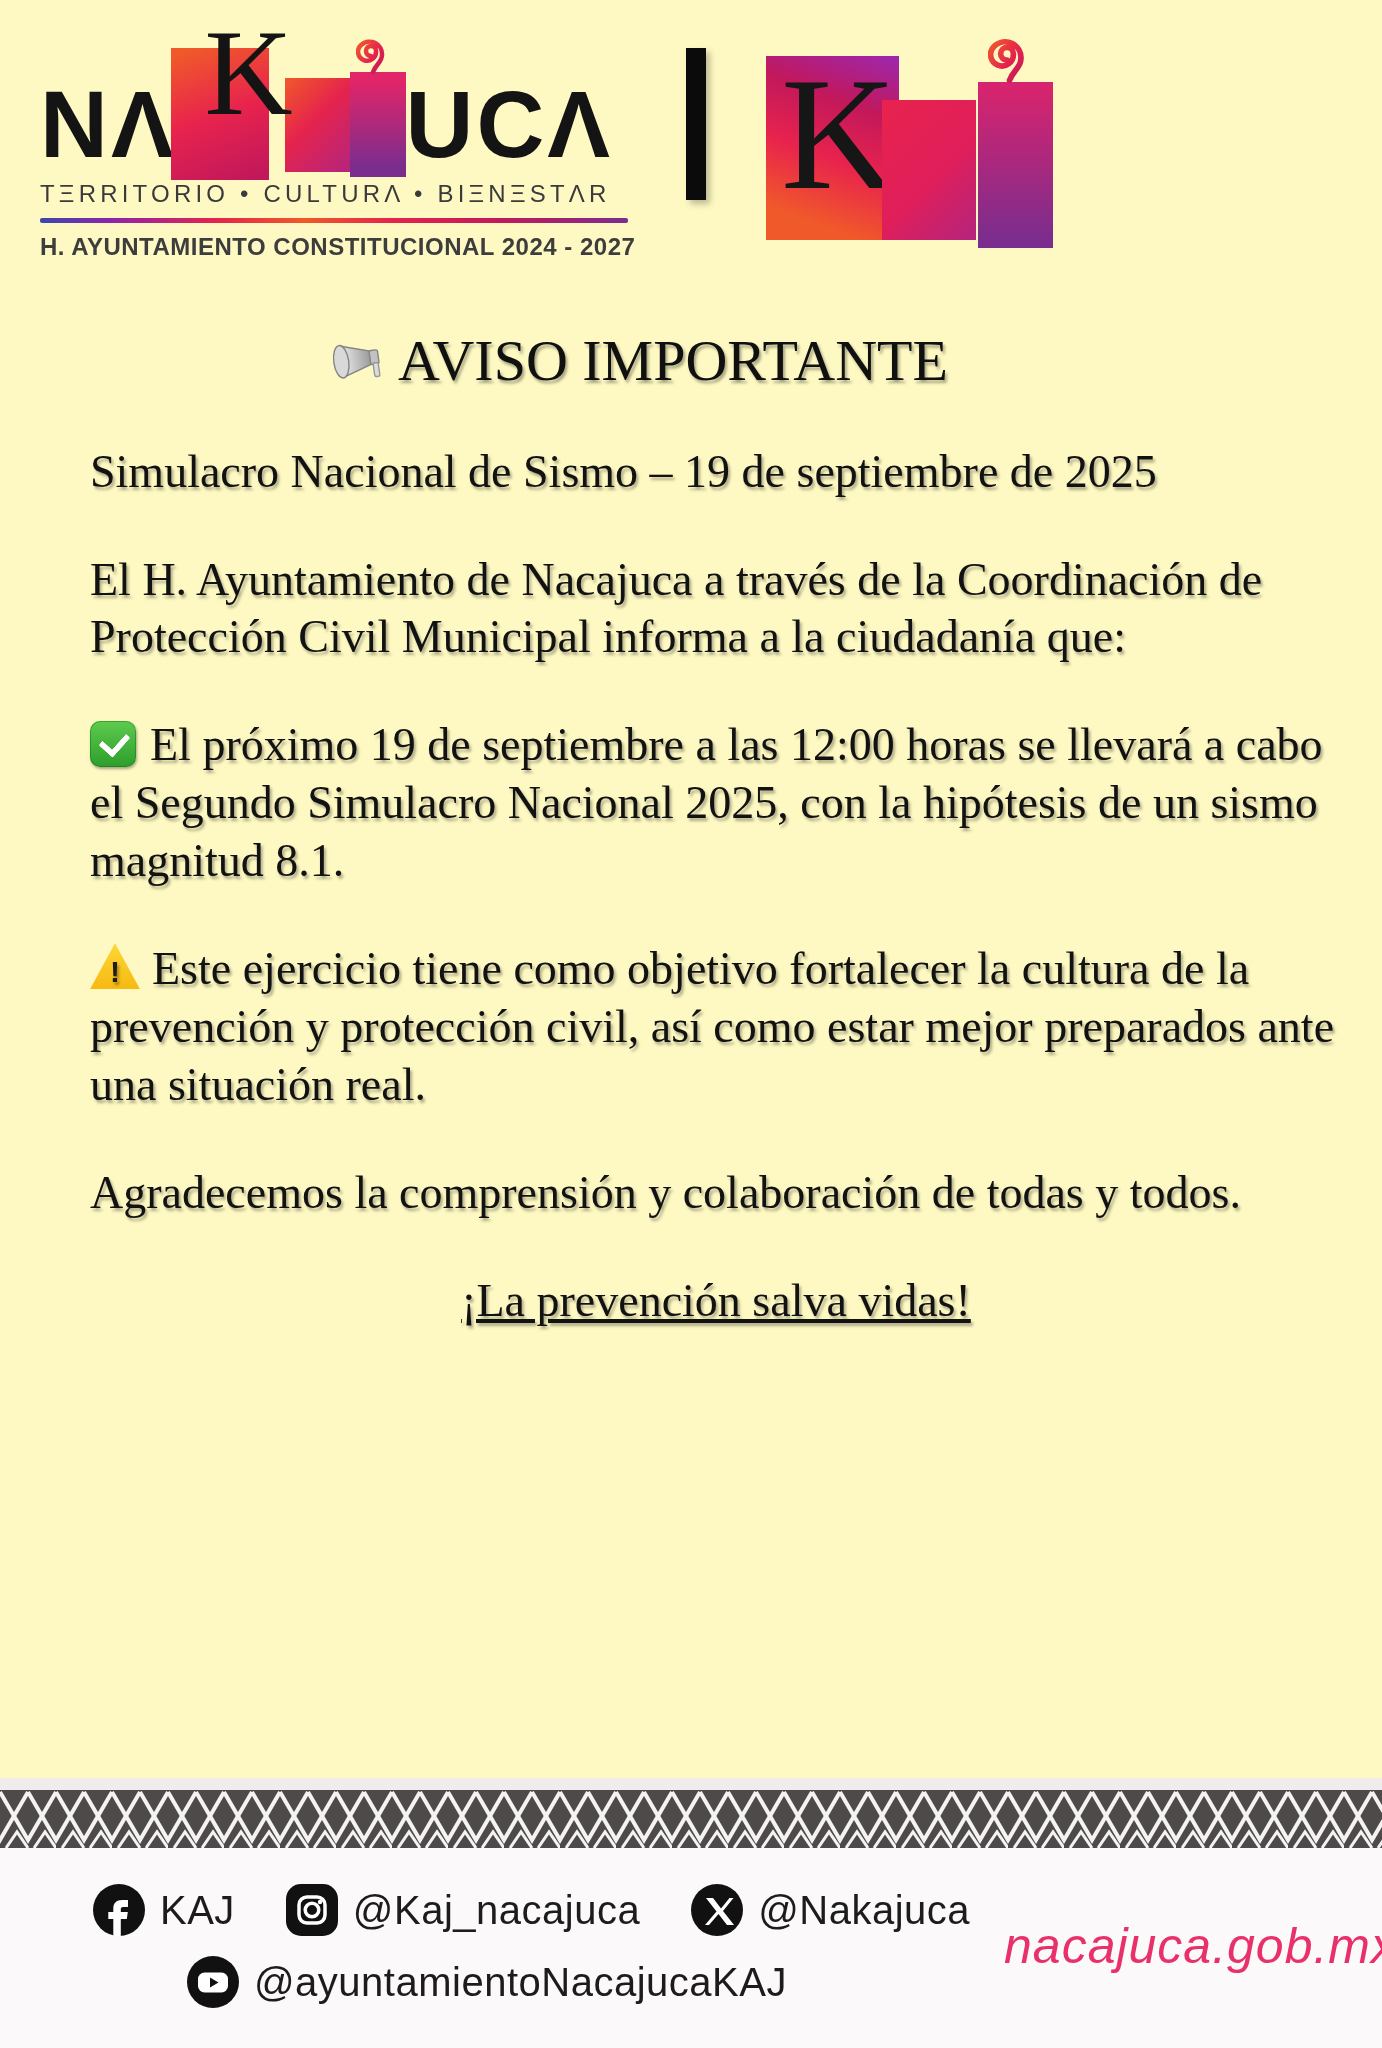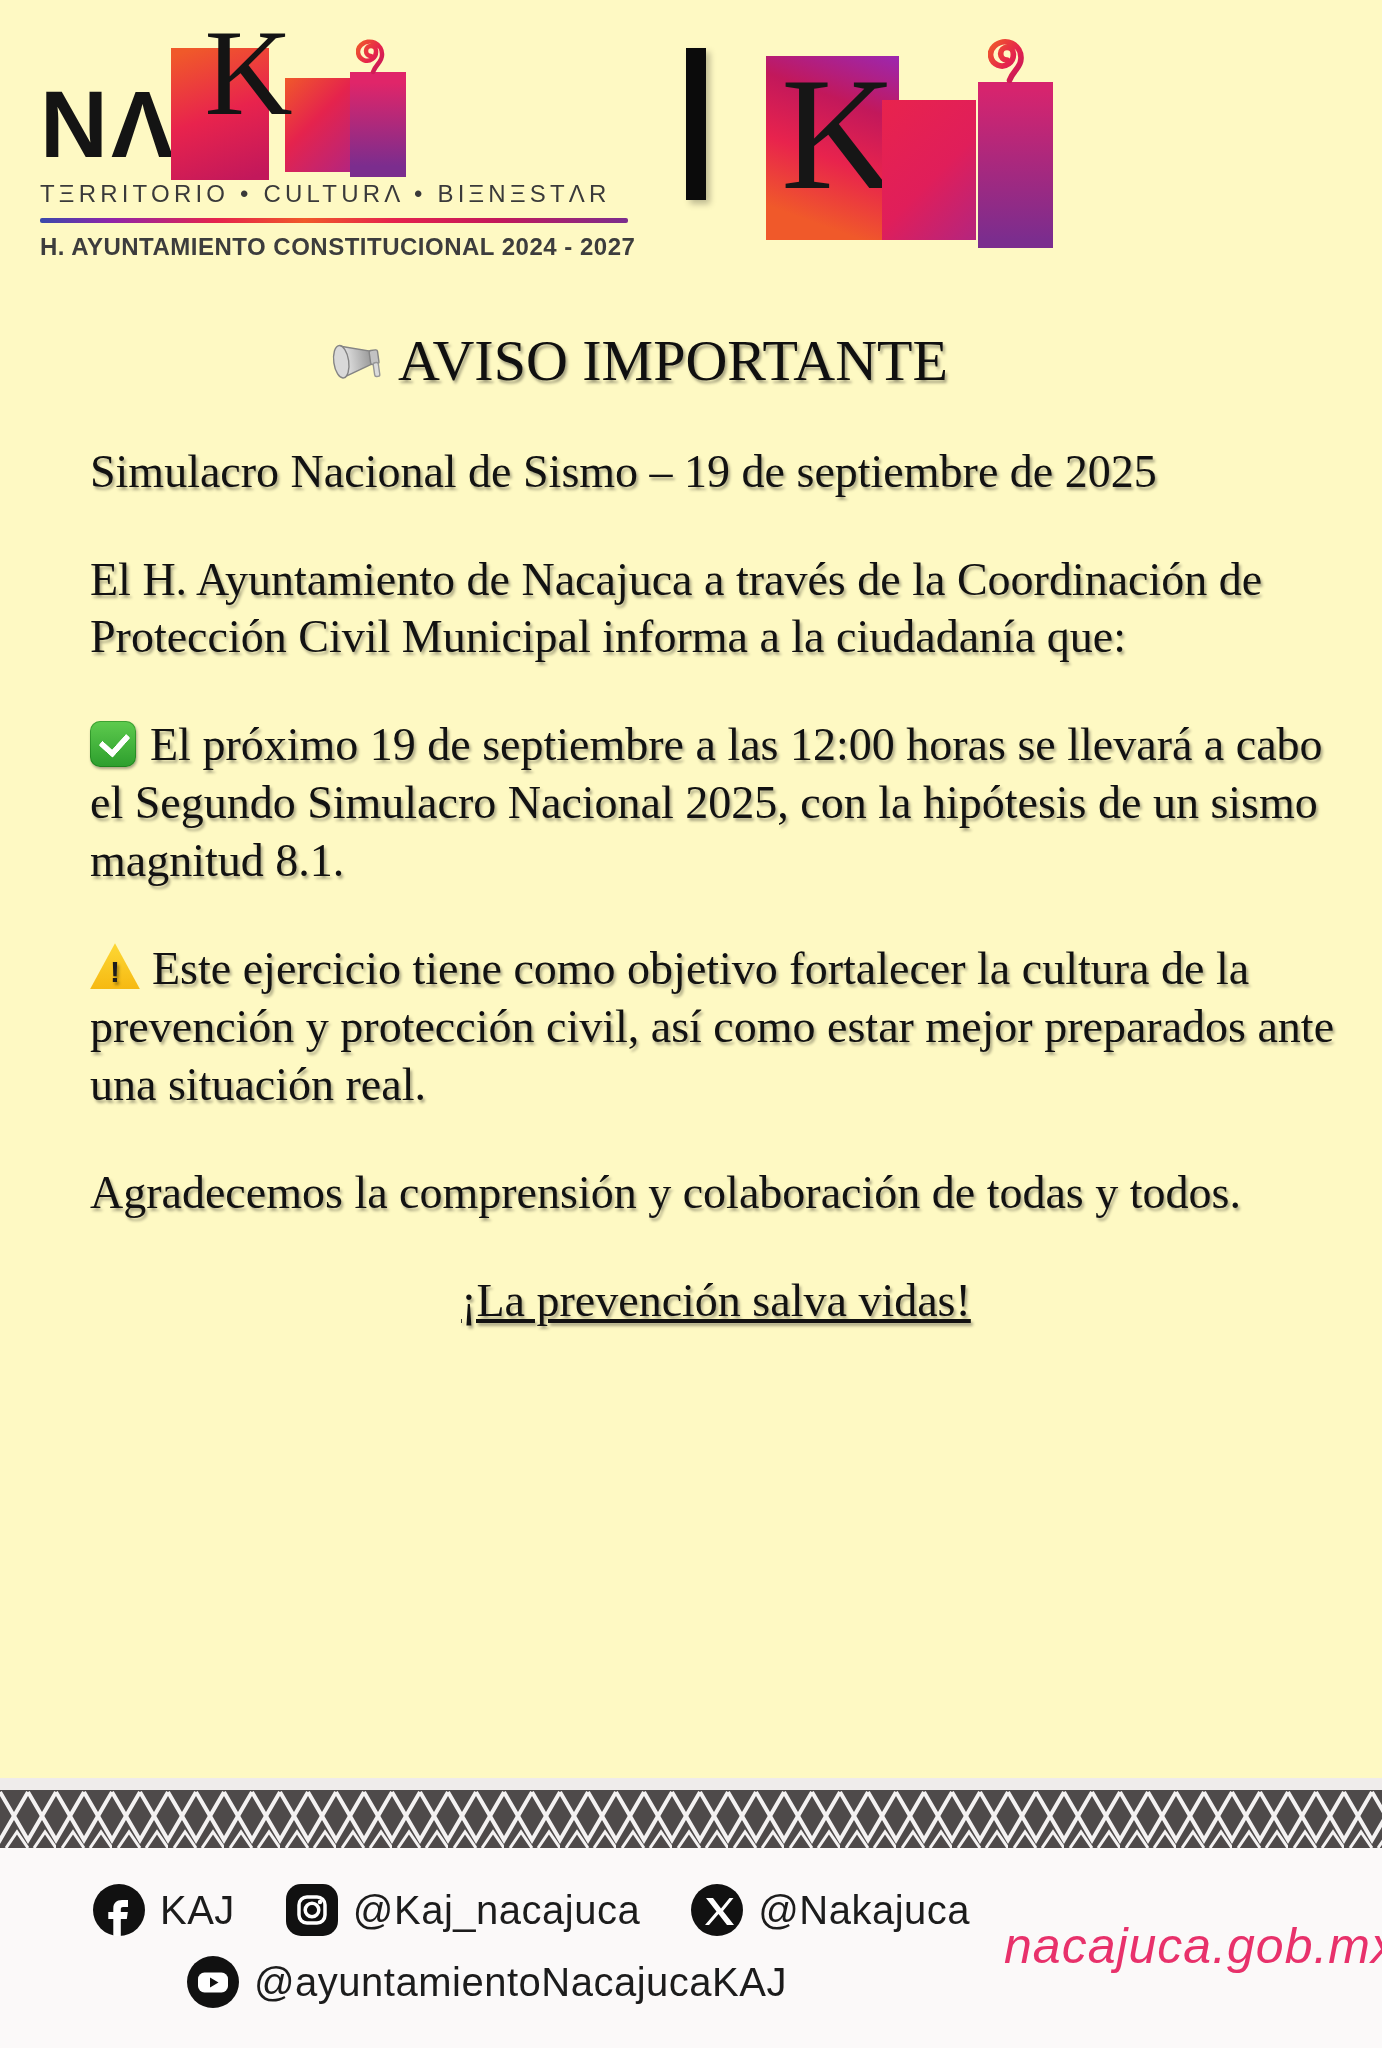--- a/index.html
+++ b/index.html
@@ -97,20 +97,21 @@
                 <linearGradient id="sp1" x1="0" y1="0" x2="1" y2="1">
               <stop offset="0" stop-color="#f0592a"></stop>
                   <stop offset="0.55" stop-color="#e5234d"></stop>
                   <stop offset="1" stop-color="#c2185b"></stop>
             </linearGradient>
               </defs>
             <path d="M15 22 a5 5 0 1 1 5 -5 a9 9 0 1 1 -15 -6 a12.5 12.5 0 0 1 21 10 c0 7 -6 9 -9 17" fill="none" stroke="url(#sp1)" stroke-width="4.5" stroke-linecap="round"></path>
           </svg>
           <span class="grad-j gtext">J</span>
         </span>
+        <span>UCΛ</span>
       </div>
       <div class="tagline">TΞRRITORIO • CULTURΛ • BIΞNΞSTΛR</div>
       <div class="grad-rule"></div>
       <div class="admin">H. AYUNTAMIENTO CONSTITUCIONAL 2024 - 2027</div>
     </div>
 
     <div class="divider-bar"></div>
 
     <div class="kaj">
       <span class="kaj-c gtext">C</span>

